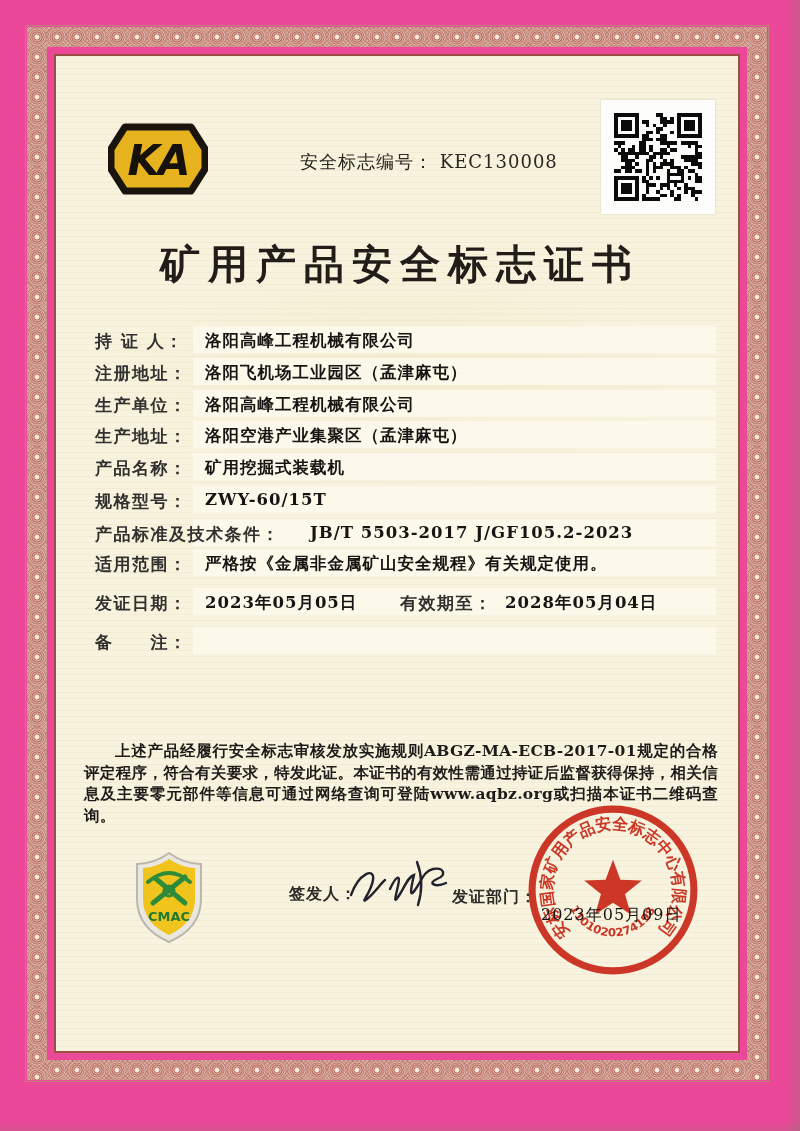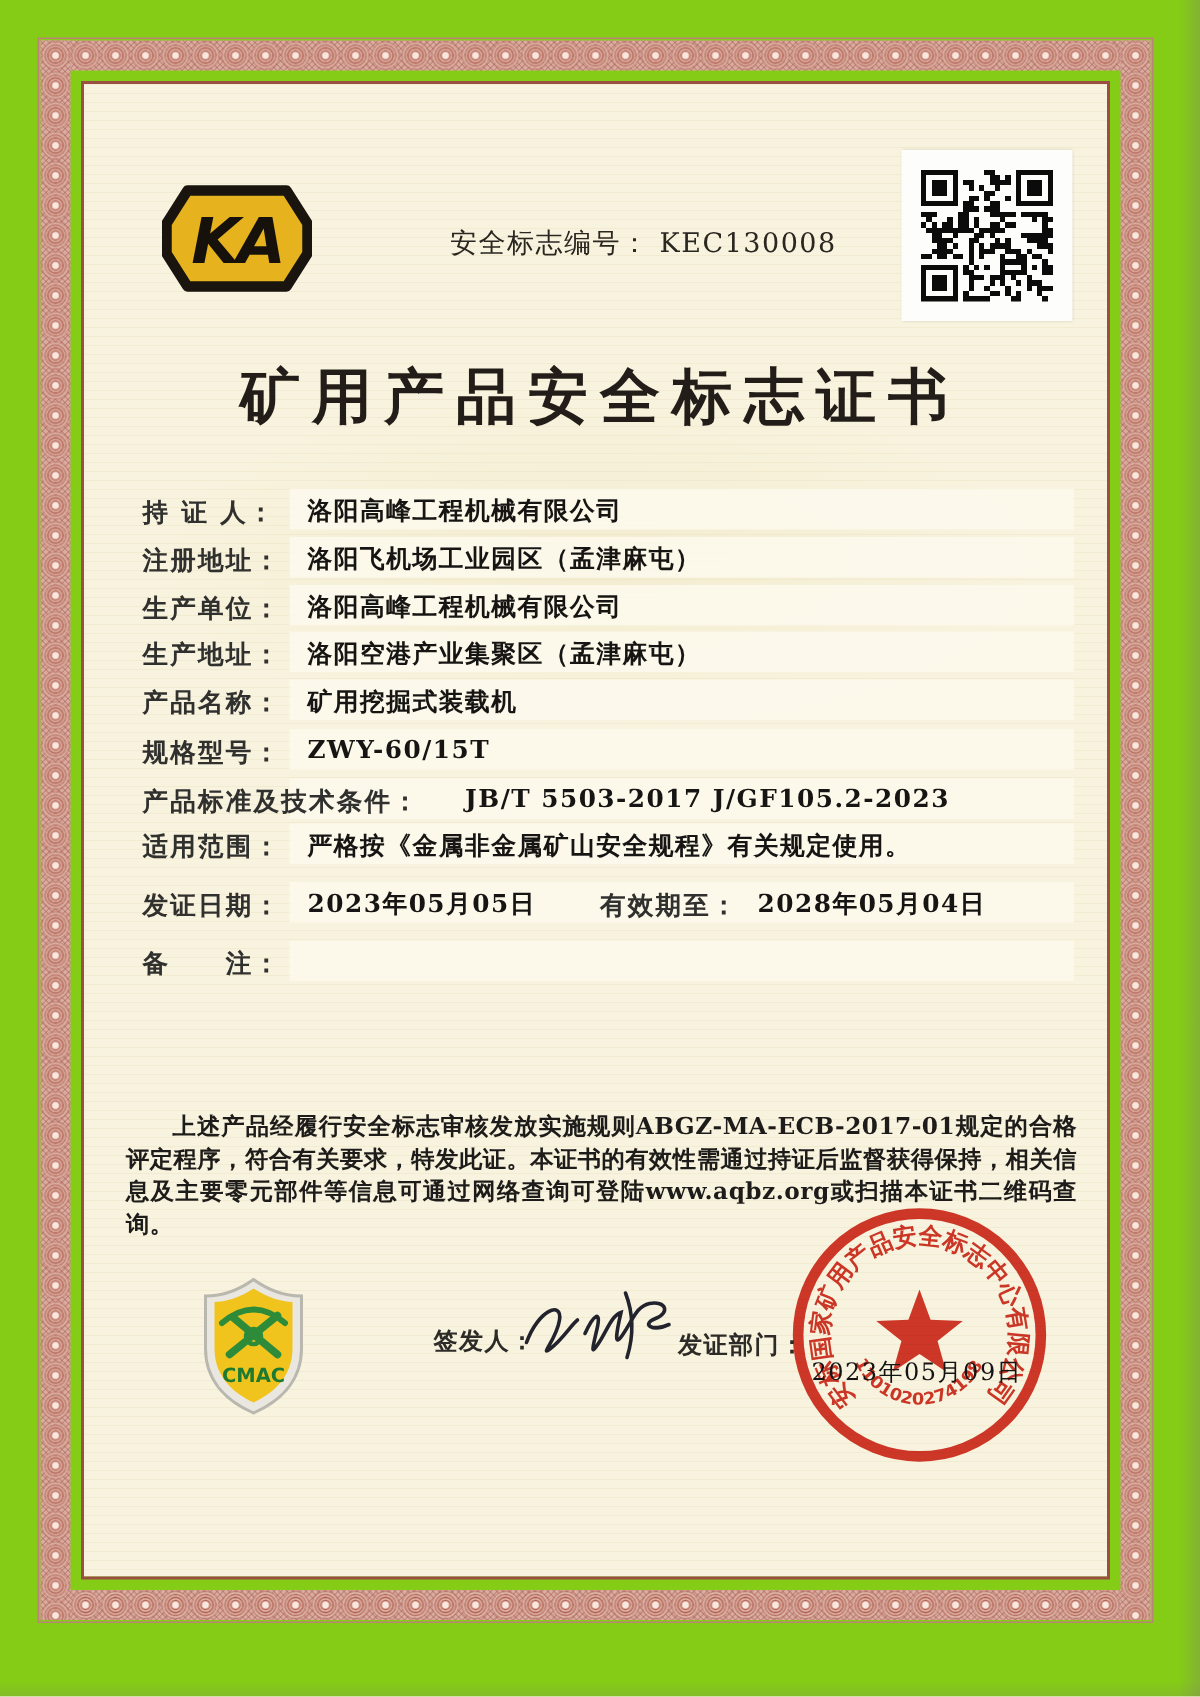--- a/index.html
+++ b/index.html
@@ -1,18 +1,18 @@
 <!DOCTYPE html>
 <html><head>
 <meta charset="utf-8">
 <style>
   html,body{margin:0;padding:0;background:#e9e4d6;}
   .page{
     position:relative;width:800px;height:1131px;overflow:hidden;
-    background:#84cc16;
+    background:#ec4899;
     font-family:"DejaVu Sans","Liberation Sans",sans-serif;
     color:#222;
   }
   
   .outer-line{position:absolute;left:25px;top:25px;right:31px;bottom:49px;border:1px solid #bd837a;}
   .band{
     position:absolute;background-color:#d8aca0;
     background-image:
       radial-gradient(circle at 10px 10px, rgba(255,240,230,.9) 2px, rgba(176,90,76,.85) 3px, rgba(232,198,184,.9) 4px, rgba(166,76,62,.8) 5px, rgba(226,186,172,.9) 6px, rgba(176,96,82,.7) 7px, rgba(230,198,186,.85) 8px, rgba(186,110,96,.6) 9px, rgba(222,178,164,.0) 10px),
       repeating-linear-gradient(45deg, rgba(150,60,48,.25) 0 1px, rgba(0,0,0,0) 1px 3px),

